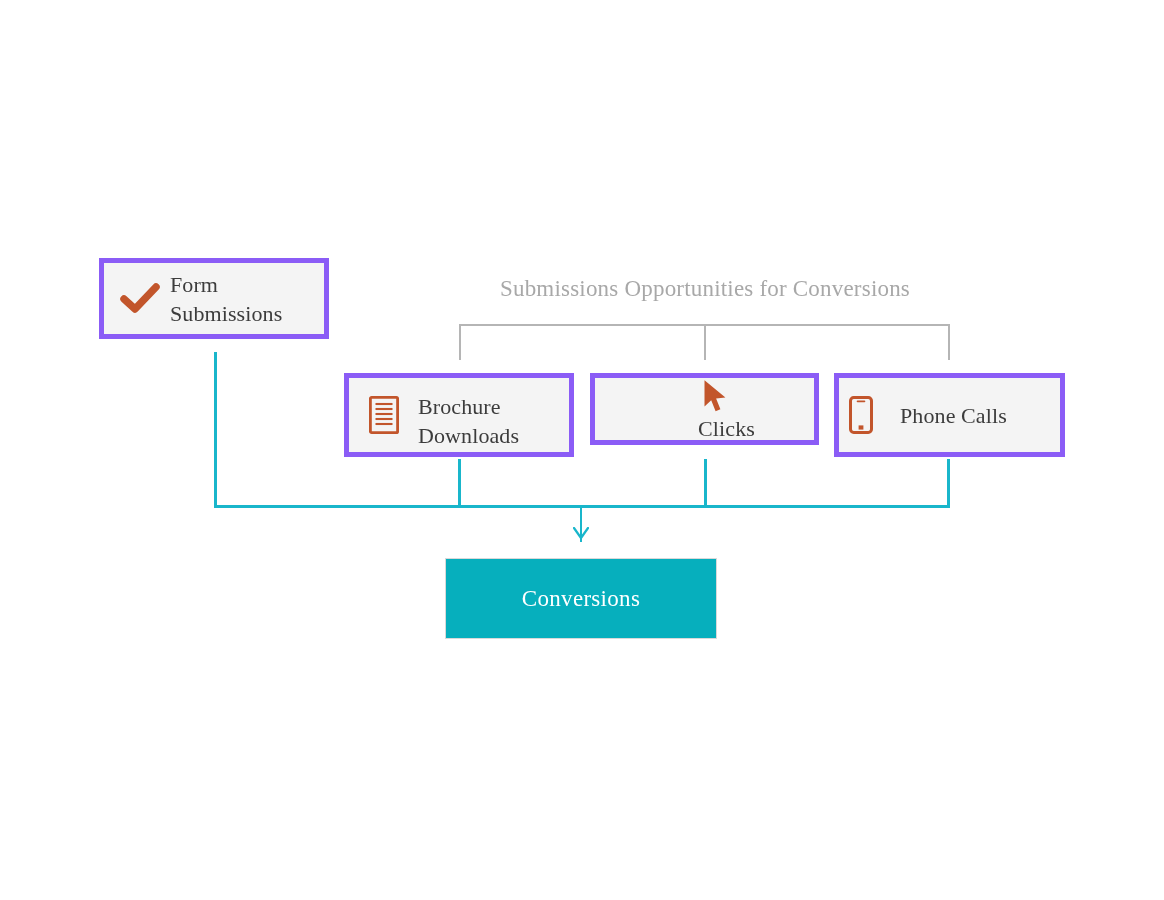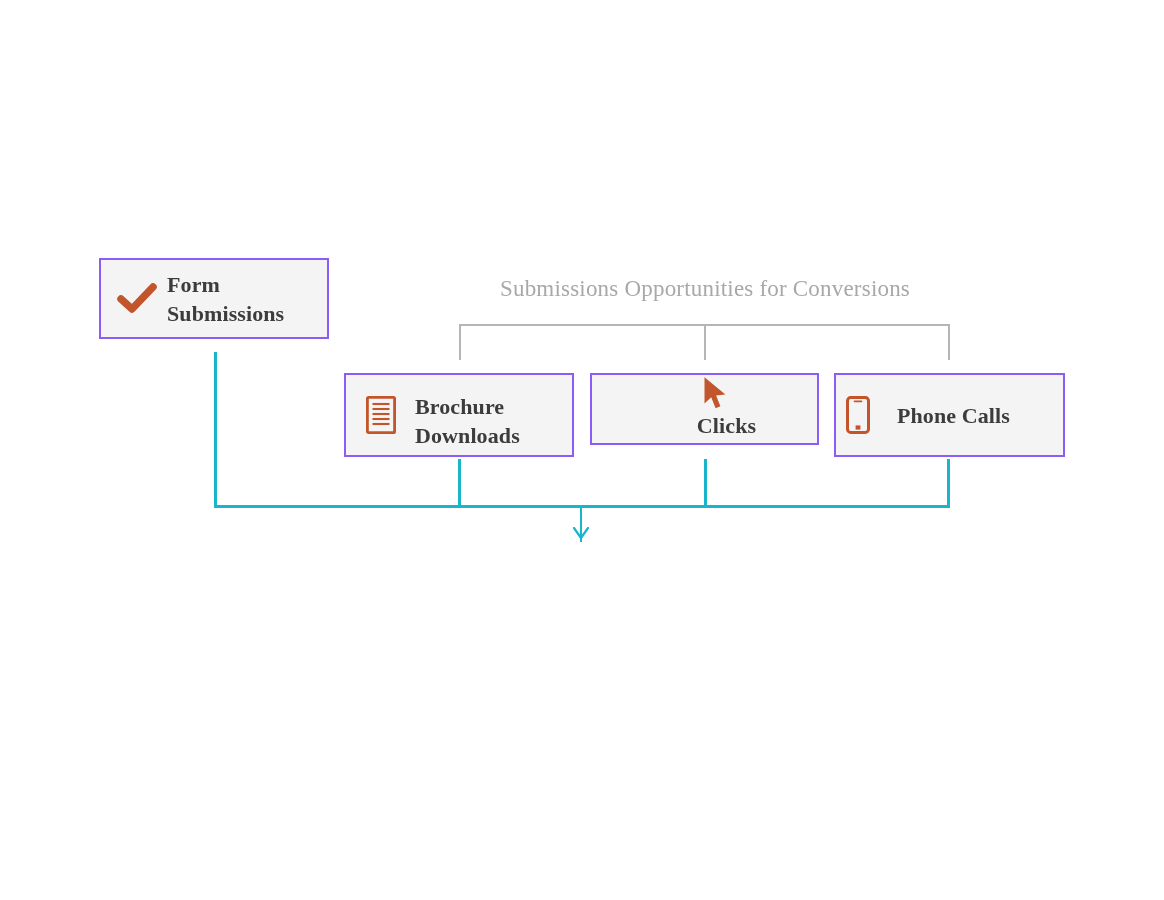--- a/index.html
+++ b/index.html
@@ -14,25 +14,24 @@
     background: #ffffff;
     font-family: "Liberation Serif", "DejaVu Serif", serif;
     overflow: hidden;
   }
 
   
   .node {
     position: absolute;
     box-sizing: border-box;
     background: #f4f4f4;
-    border: 2px solid #8b5cf6;
+    border: 5px solid #8b5cf6;
     display: flex;
     align-items: center;
     z-index: 5;
-    font-weight: bold;
   }
   .node .icon-wrap {
     flex: 0 0 auto;
     display: flex;
     align-items: center;
     justify-content: center;
   }
   .node .label {
     color: #3c3c3c;
     font-size: 22px;
@@ -216,14 +215,17 @@
     <span class="icon-wrap">
       <svg width="24" height="38" viewBox="0 0 24 38" aria-hidden="true">
         <rect x="1.5" y="1.5" width="21" height="35" rx="3.2" fill="none" stroke="#C2552B" stroke-width="3"></rect>
         <line x1="8.5" y1="5.4" x2="15.5" y2="5.4" stroke="#C2552B" stroke-width="1.6" stroke-linecap="round"></line>
         <rect x="9.6" y="29.4" width="4.8" height="4.2" fill="#C2552B"></rect>
       </svg>
     </span>
     <span class="label">Phone Calls</span>
   </div>
 
+  <div id="node-conversions">
+    <span class="label">Conversions</span>
+  </div>
 
 </div>
 
 </body></html>

